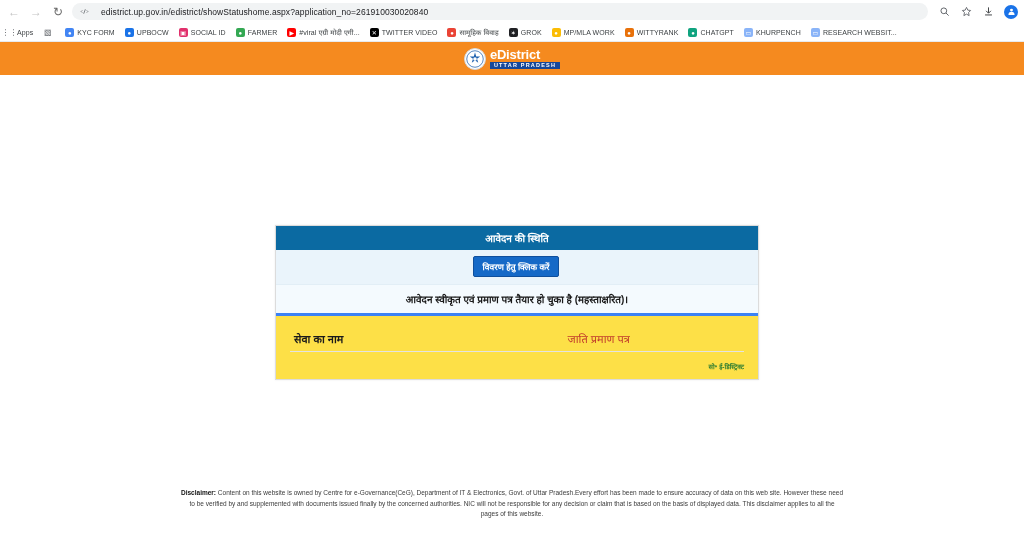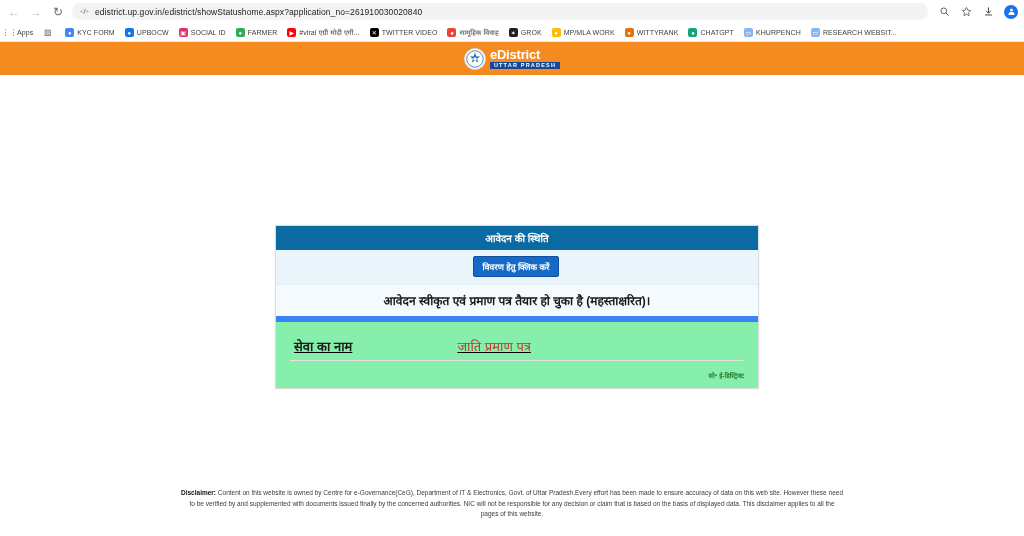--- a/index.html
+++ b/index.html
@@ -50,20 +50,21 @@
     width: 9px; height: 9px;
     flex: 0 0 auto;
     color: #5f6368;
     display: flex; align-items: center; justify-content: center;
   }
   .omni-url {
     white-space: nowrap; overflow: hidden; text-overflow: ellipsis;
     font-size: 8.5px;
     color: #202124;
     letter-spacing: 0.01em;
+    margin-left: 6px;
   }
   .toolbar-right {
     display: flex; align-items: center; gap: 9px;
     padding-left: 4px;
   }
   .ticon {
     width: 13px; height: 13px;
     display: flex; align-items: center; justify-content: center;
     color: #5f6368;
   }
@@ -148,21 +149,21 @@
   .content-area {
     flex: 1;
     position: relative;
     background: #ffffff;
   }
 
   .status-card {
     position: absolute;
     left: 275px; top: 150px;
     width: 484px;
-    background: #86efac;
+    background: #fde047;
     border: 1px solid #dcdcdc;
     box-shadow: 0 0 2px rgba(0,0,0,0.08);
   }
   .card-title {
     background: #0b6aa2;
     color: #ffffff;
     font-size: 10px;
     font-weight: bold;
     text-align: center;
     padding: 5px 0;
@@ -180,40 +181,39 @@
     font-size: 8.5px;
     font-weight: bold;
     padding: 4px 9px;
     border: 1px solid #0f4f9c;
     border-radius: 2px;
     cursor: pointer;
   }
   .card-note {
     background: #f4fafe;
     text-align: center;
-    font-size: 12px;
+    font-size: 10px;
     font-weight: bold;
     color: #1a1a1a;
     padding: 7px 0;
-    border-bottom: 6px solid #3b82f6;
+    border-bottom: 3px solid #3b82f6;
   }
   .card-body { padding: 10px 14px 6px 14px; }
   table.info {
     width: 100%;
     border-collapse: collapse;
-    font-size: 13px;
-    text-decoration: underline;
+    font-size: 11px;
   }
   table.info td {
     border-bottom: 1px solid #e3e3e3;
     padding: 5px 4px;
     vertical-align: middle;
   }
   td.lbl { width: 36%; color: #1a1a1a; font-weight: bold; }
-  td.val { color: #c0392b; }
+  td.val { color: #c0392b; text-align: center; }
   .card-footer {
     text-align: right;
     padding: 4px 14px 8px 14px;
     font-size: 6.5px;
     color: #2e7d32;
     font-weight: bold;
   }
 
   .disclaimer {
     position: absolute;

